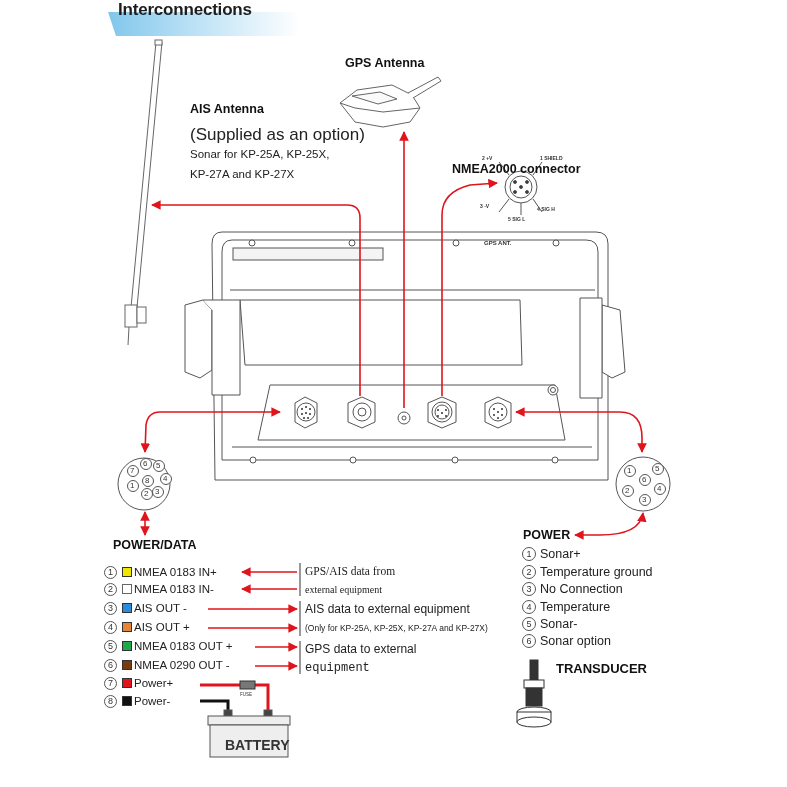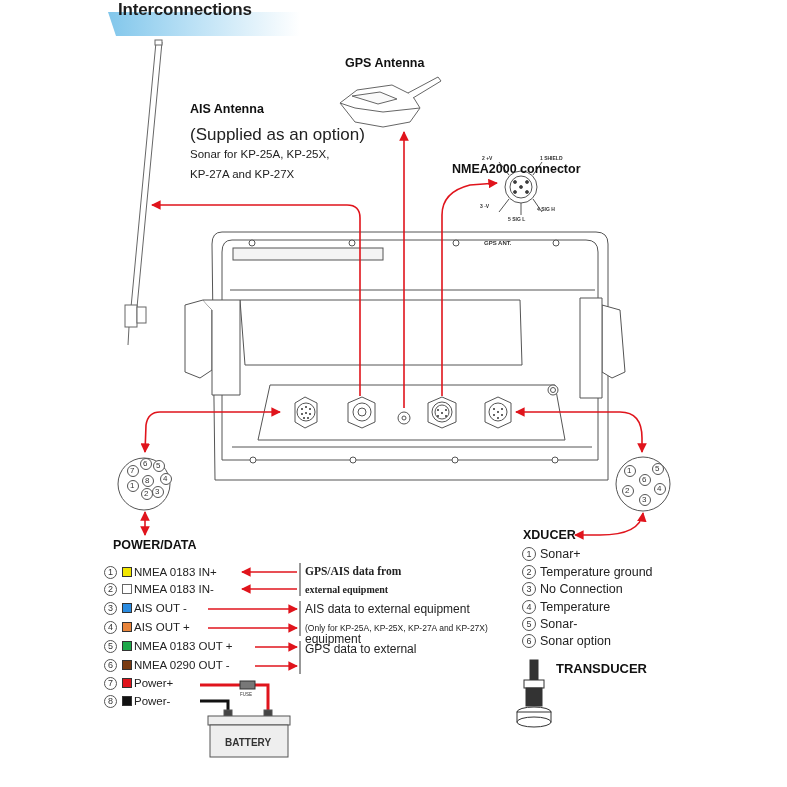--- a/index.html
+++ b/index.html
@@ -2,21 +2,21 @@
 <html><head>
 <meta charset="utf-8">
 <style>
   html, body { margin:0; padding:0; background:#ffffff; }
   body { width:787px; height:787px; position:relative; overflow:hidden; font-family:"Liberation Sans", sans-serif; color:#222; }
   .abs { position:absolute; }
   .title-banner { left:100px; top:12px; width:200px; height:24px; background:linear-gradient(90deg,#7cc4ea 0%,#b9e0f5 45%,#ffffff 100%); clip-path:polygon(4% 0,100% 0,100% 100%,8% 100%); }
   .title-text { left:118px; top:0; font-size:17px; font-weight:bold; color:#1d1d1d; letter-spacing:-0.2px; }
   .lbl-bold { font-weight:bold; font-size:12.5px; color:#111; }
   .lbl { font-size:11.5px; color:#222; }
-  .serif { font-family:"Liberation Serif", serif;font-weight:bold; }
+  .serif { font-family:"Liberation Serif", serif; }
   svg { position:absolute; left:0; top:0; }
   .pd-row { position:absolute; left:104px; height:16px; display:flex; align-items:center; font-size:11.5px; color:#222; }
   .pd-row .num { width:13px; height:13px; border:1px solid #555; border-radius:50%; font-size:9px; display:inline-flex; align-items:center; justify-content:center; margin-right:5px; color:#333; box-sizing:border-box; }
   .pd-row .sw { width:10px; height:10px; margin-right:2px; box-sizing:border-box; border:1px solid #333; }
   .xd-row { position:absolute; left:522px; height:16px; display:flex; align-items:center; font-size:12.5px; color:#222; }
   .xd-row .num { width:14px; height:14px; border:1px solid #555; border-radius:50%; font-size:9px; display:inline-flex; align-items:center; justify-content:center; margin-right:4px; color:#333; box-sizing:border-box; }
   .desc { font-size:12px; color:#222; }
   .small-pin { font-size:5px; color:#333; font-weight:bold; }
 </style>
 </head>
@@ -265,26 +265,26 @@
   <span class="num">8</span>
   <span class="sw" style="background:#111111;"></span>
   <span>Power-</span>
 </div>
 
 <div class="abs desc serif" style="left:305px;top:565px;font-size:11.5px;">GPS/AIS data from</div>
 <div class="abs desc serif" style="left:305px;top:584px;font-size:10px;">external equipment</div>
 <div class="abs desc" style="left:305px;top:602px;">AIS data to external equipment</div>
 <div class="abs desc" style="left:305px;top:623px;font-size:8.5px;">(Only for KP-25A, KP-25X, KP-27A and KP-27X)</div>
 <div class="abs desc" style="left:305px;top:642px;">GPS data to external</div>
-<div class="abs desc" style="left:305px;top:632px;">equipment</div>
+<div class="abs desc" style="left:305px;top:661px;font-family:Liberation Mono, monospace;">equipment</div>
 
 <div class="abs" style="left:240px;top:692px;font-size:4.5px;color:#333;">FUSE</div>
-<div class="abs" style="left:225px;top:737px;font-size:10px;font-weight:bold;color:#333;">BATTERY</div>
-
-<div class="abs lbl-bold" style="left:523px;top:528px;">XDUCER</div>
+<div class="abs" style="left:225px;top:737px;font-size:14px;font-weight:bold;color:#333;">BATTERY</div>
+
+<div class="abs lbl-bold" style="left:523px;top:528px;">POWER</div>
 <div class="xd-row" style="top:546px;">
   <span class="num">1</span>
   <span>Sonar+</span>
 </div>
 <div class="xd-row" style="top:564px;">
   <span class="num">2</span>
   <span>Temperature ground</span>
 </div>
 <div class="xd-row" style="top:581px;">
   <span class="num">3</span>

